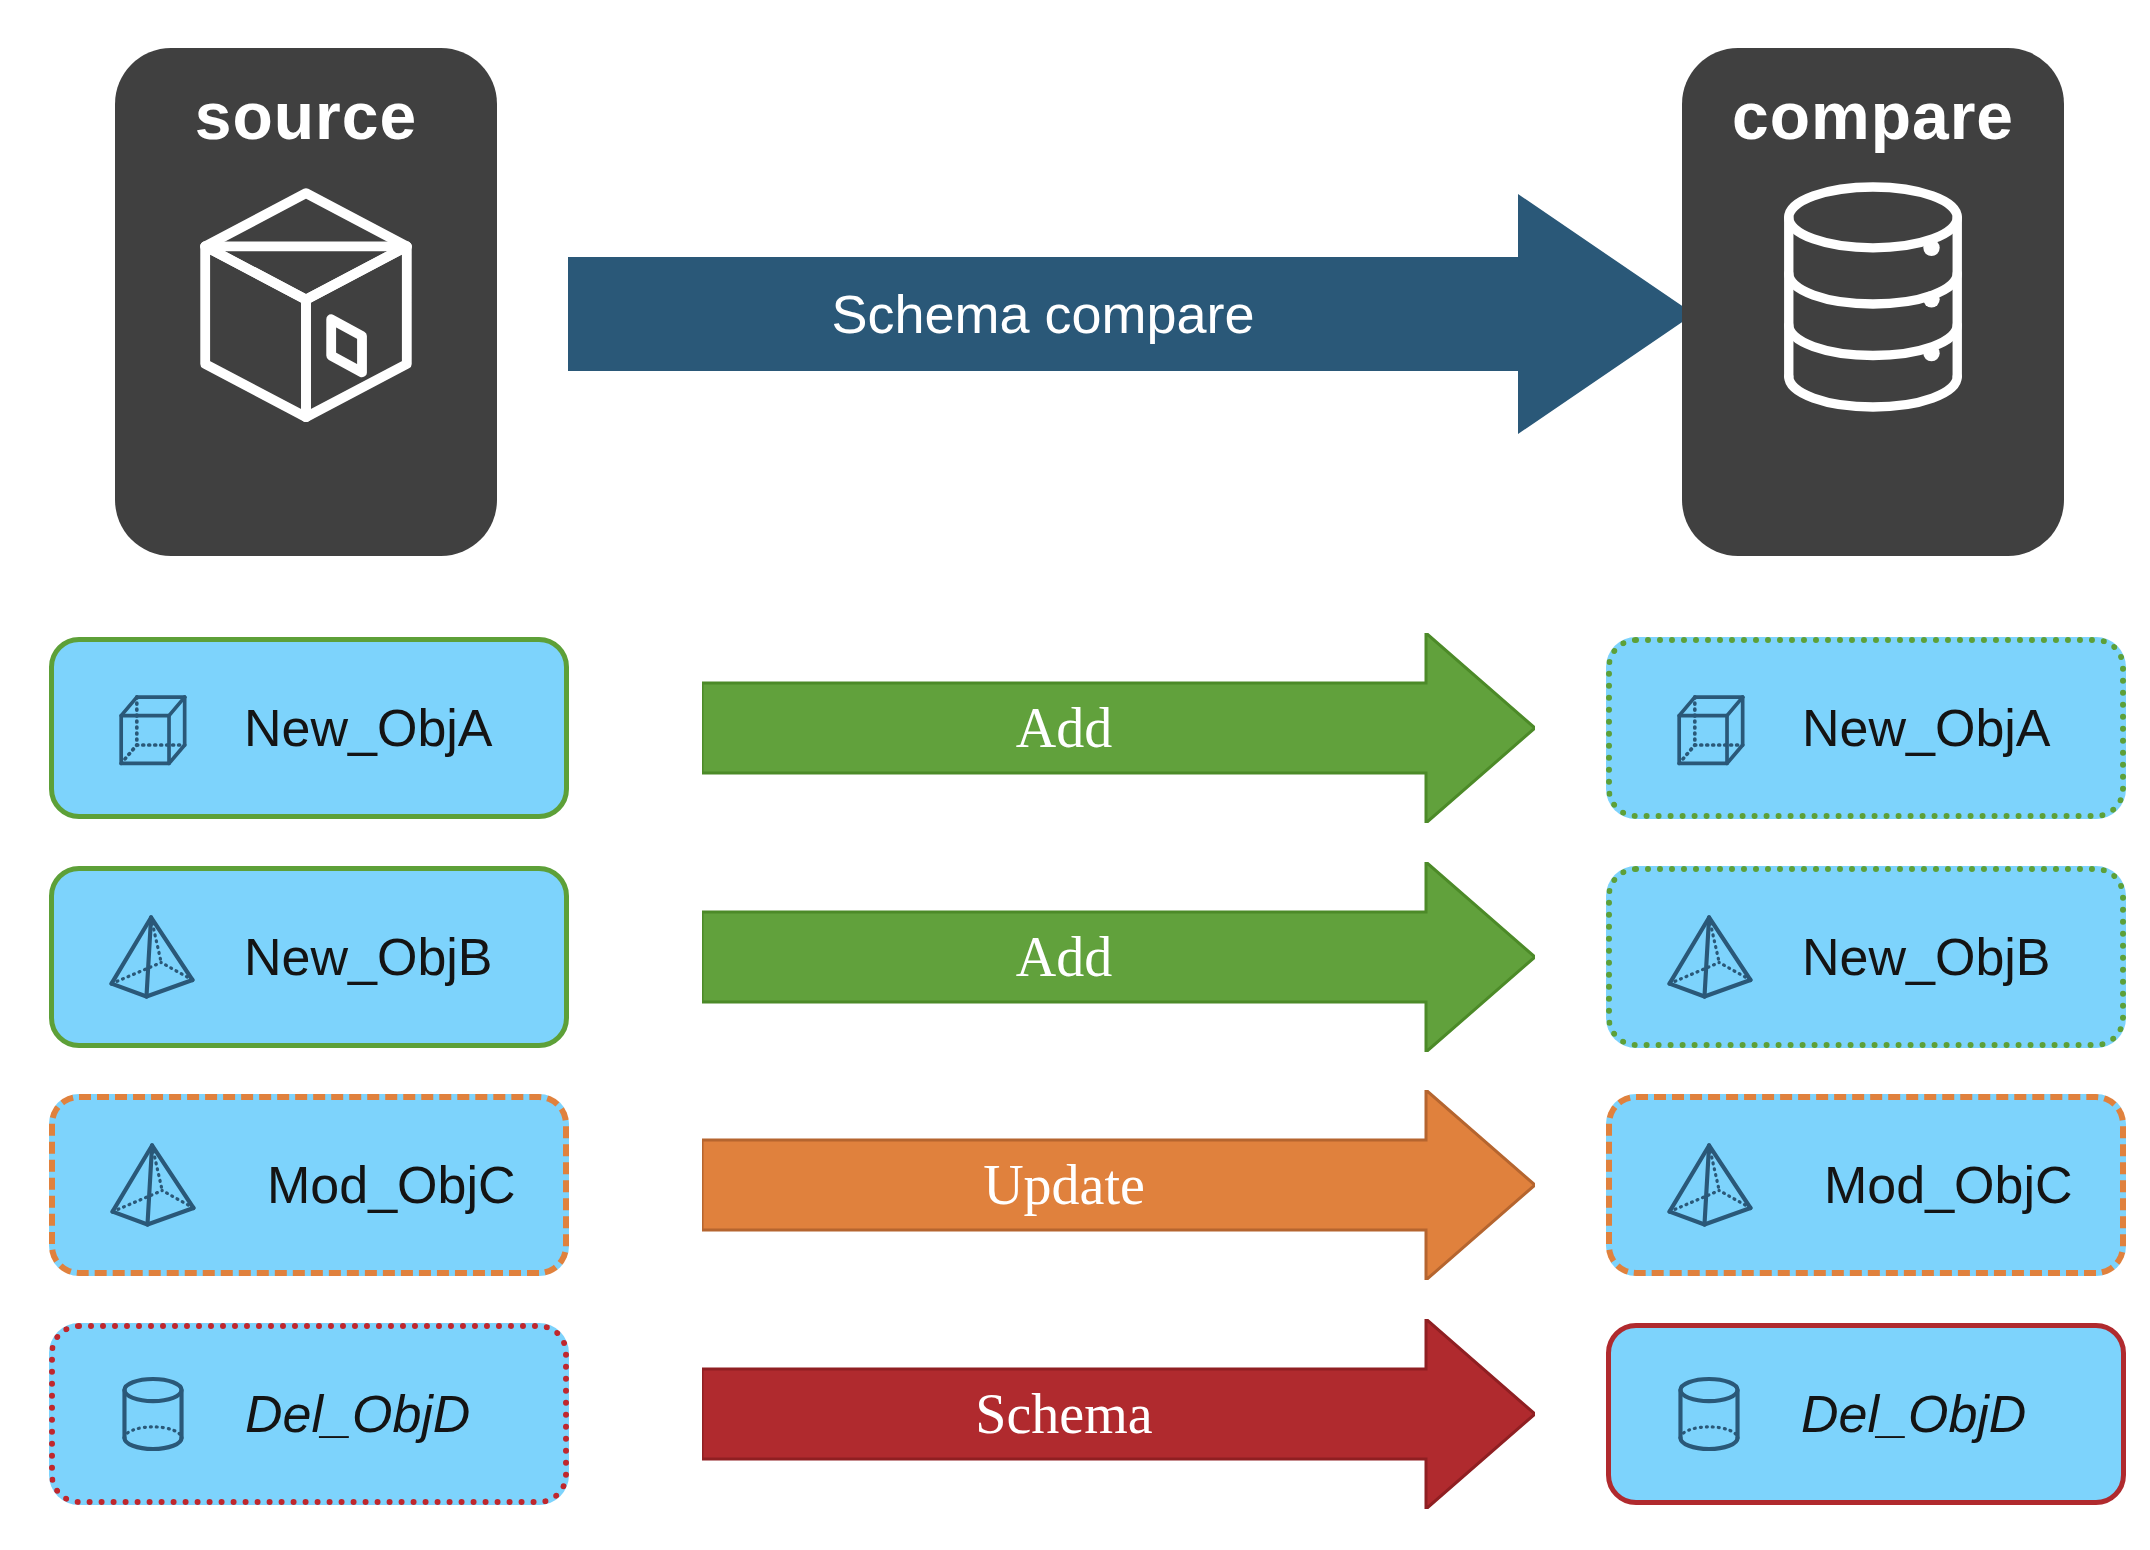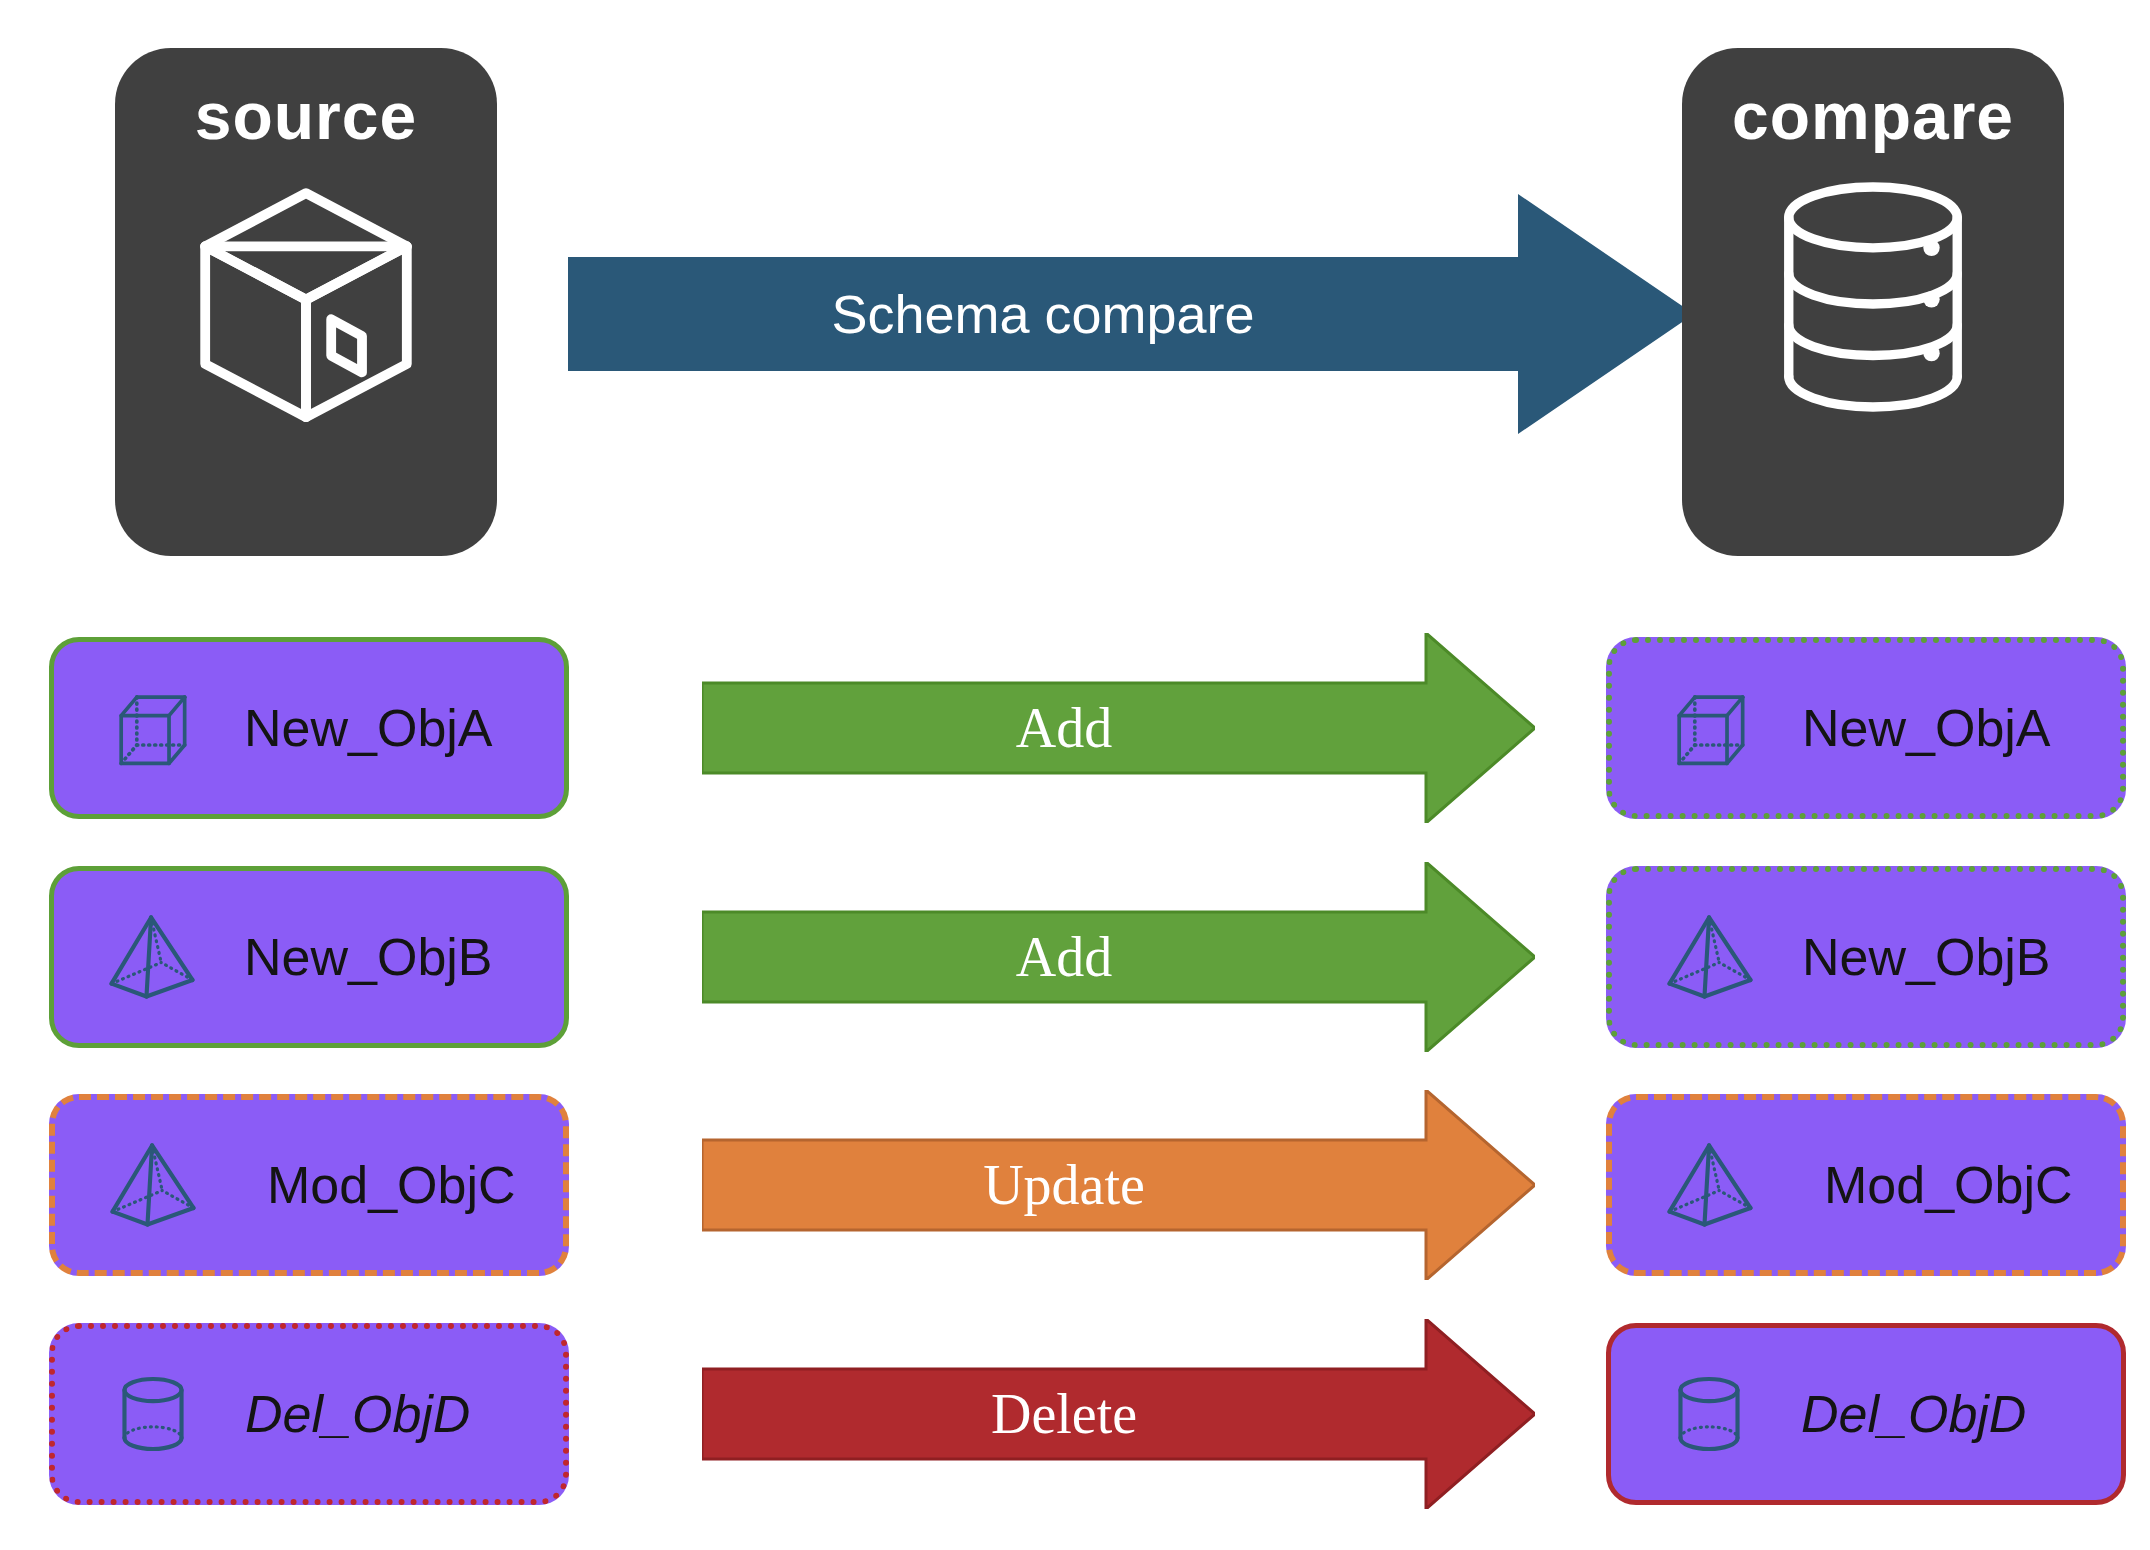--- a/index.html
+++ b/index.html
@@ -31,21 +31,21 @@
   #schema-arrow .arrow-label { left:0; width:950px; font-size:54px; }
   .action-arrow { left:690px; width:833px; height:190px;font-family:Liberation Serif, serif; }
   .action-arrow .arrow-label { left:0; width:724px; font-size:56px; }
   #arrow-row-0 { top:633px; }
   #arrow-row-1 { top:862px; }
   #arrow-row-2 { top:1090px; }
   #arrow-row-3 { top:1319px; }
 
   
   .obj-box {
-    position:absolute; width:520px; height:182px; background:#8b5cf6;
+    position:absolute; width:520px; height:182px; background:#7dd3fc;
     border-radius:30px; box-sizing:border-box;
     display:flex; align-items:center; padding-left:52px;
   }
   .obj-box .obj-icon { width:92px; height:92px; color:#2a5878; flex:none; }
   .obj-label { font-size:52px; color:#141414; margin-left:46px; white-space:nowrap; }
 
   .col-source { left:49px; }
   .col-target { left:1606px; }
   .row-0 { top:637px; }
   .row-1 { top:866px; }
@@ -211,21 +211,21 @@
   <div class="obj-box col-source row-3 border-red-dotted">
     <svg class="obj-icon">
         <use href="#sym-cylinder"></use>
       </svg>
     <div class="obj-label">Del_ObjD</div>
   </div>
   <div class="arrow-wrap action-arrow" id="arrow-row-3">
     <svg width="833" height="190" viewBox="0 0 833 190">
       <polygon points="0,50 724,50 724,0 833,95 724,190 724,140 0,140" fill="#b02a2e" stroke="#8f1f22" stroke-width="3"></polygon>
     </svg>
-    <div class="arrow-label">Delete</div>
+    <div class="arrow-label">Schema</div>
   </div>
   <div class="obj-box col-target row-3 border-red-solid">
     <svg class="obj-icon">
         <use href="#sym-cylinder"></use>
       </svg>
     <div class="obj-label">Del_ObjD</div>
   </div>
 
 </div>
 

